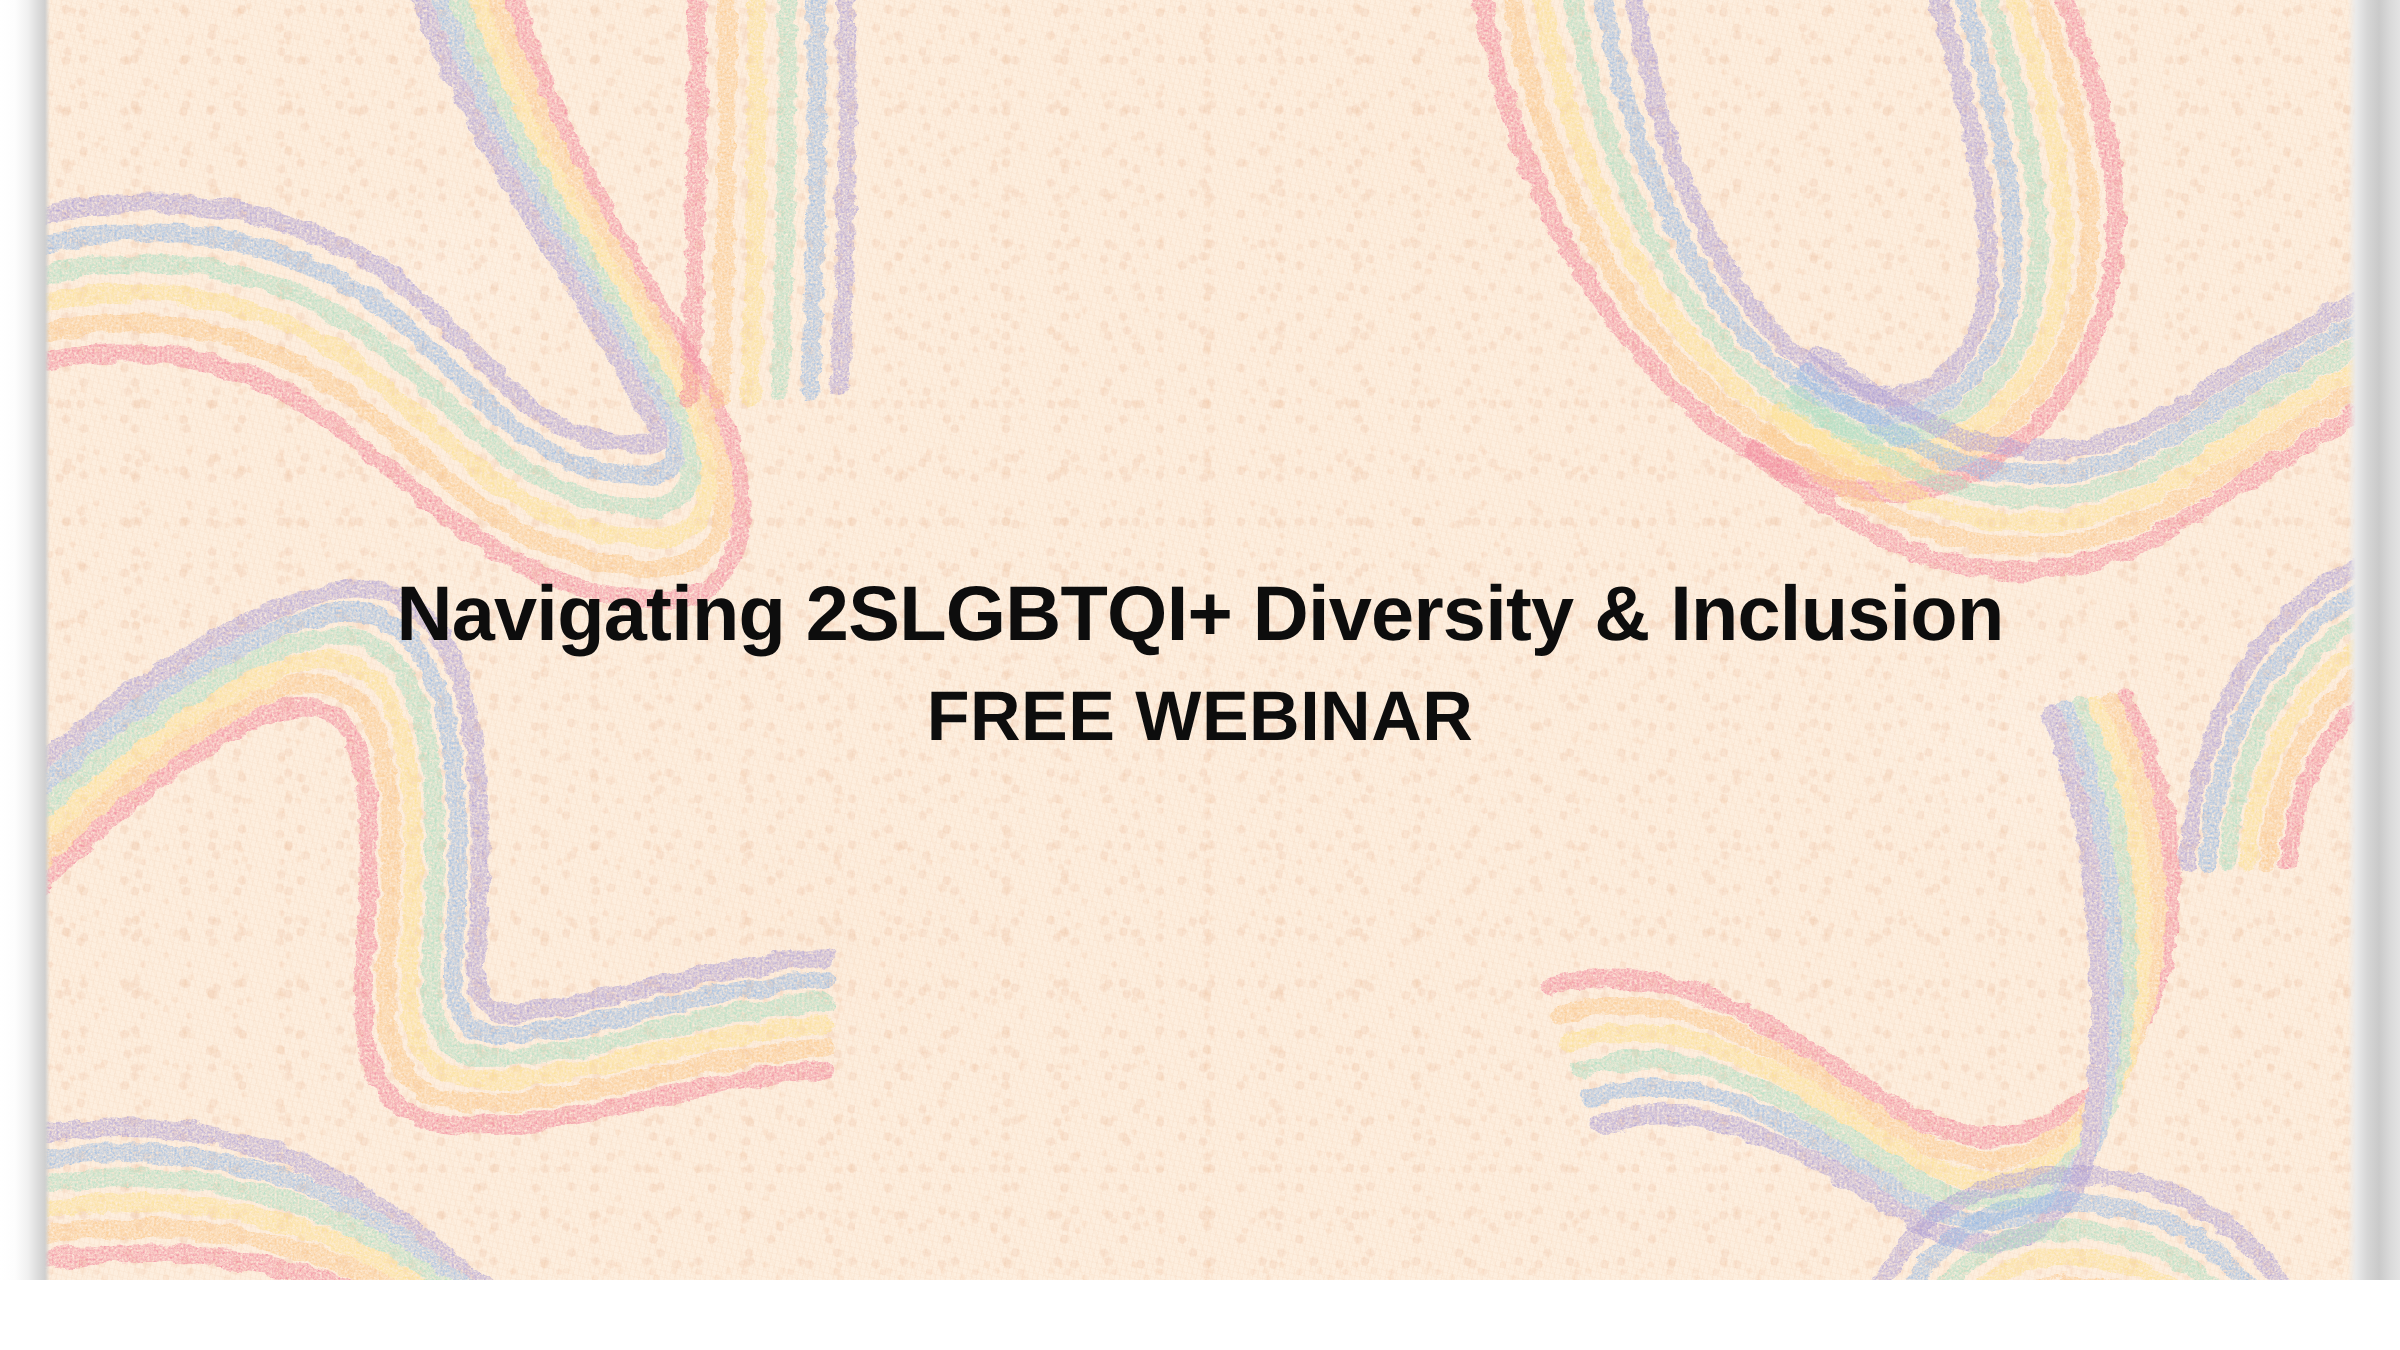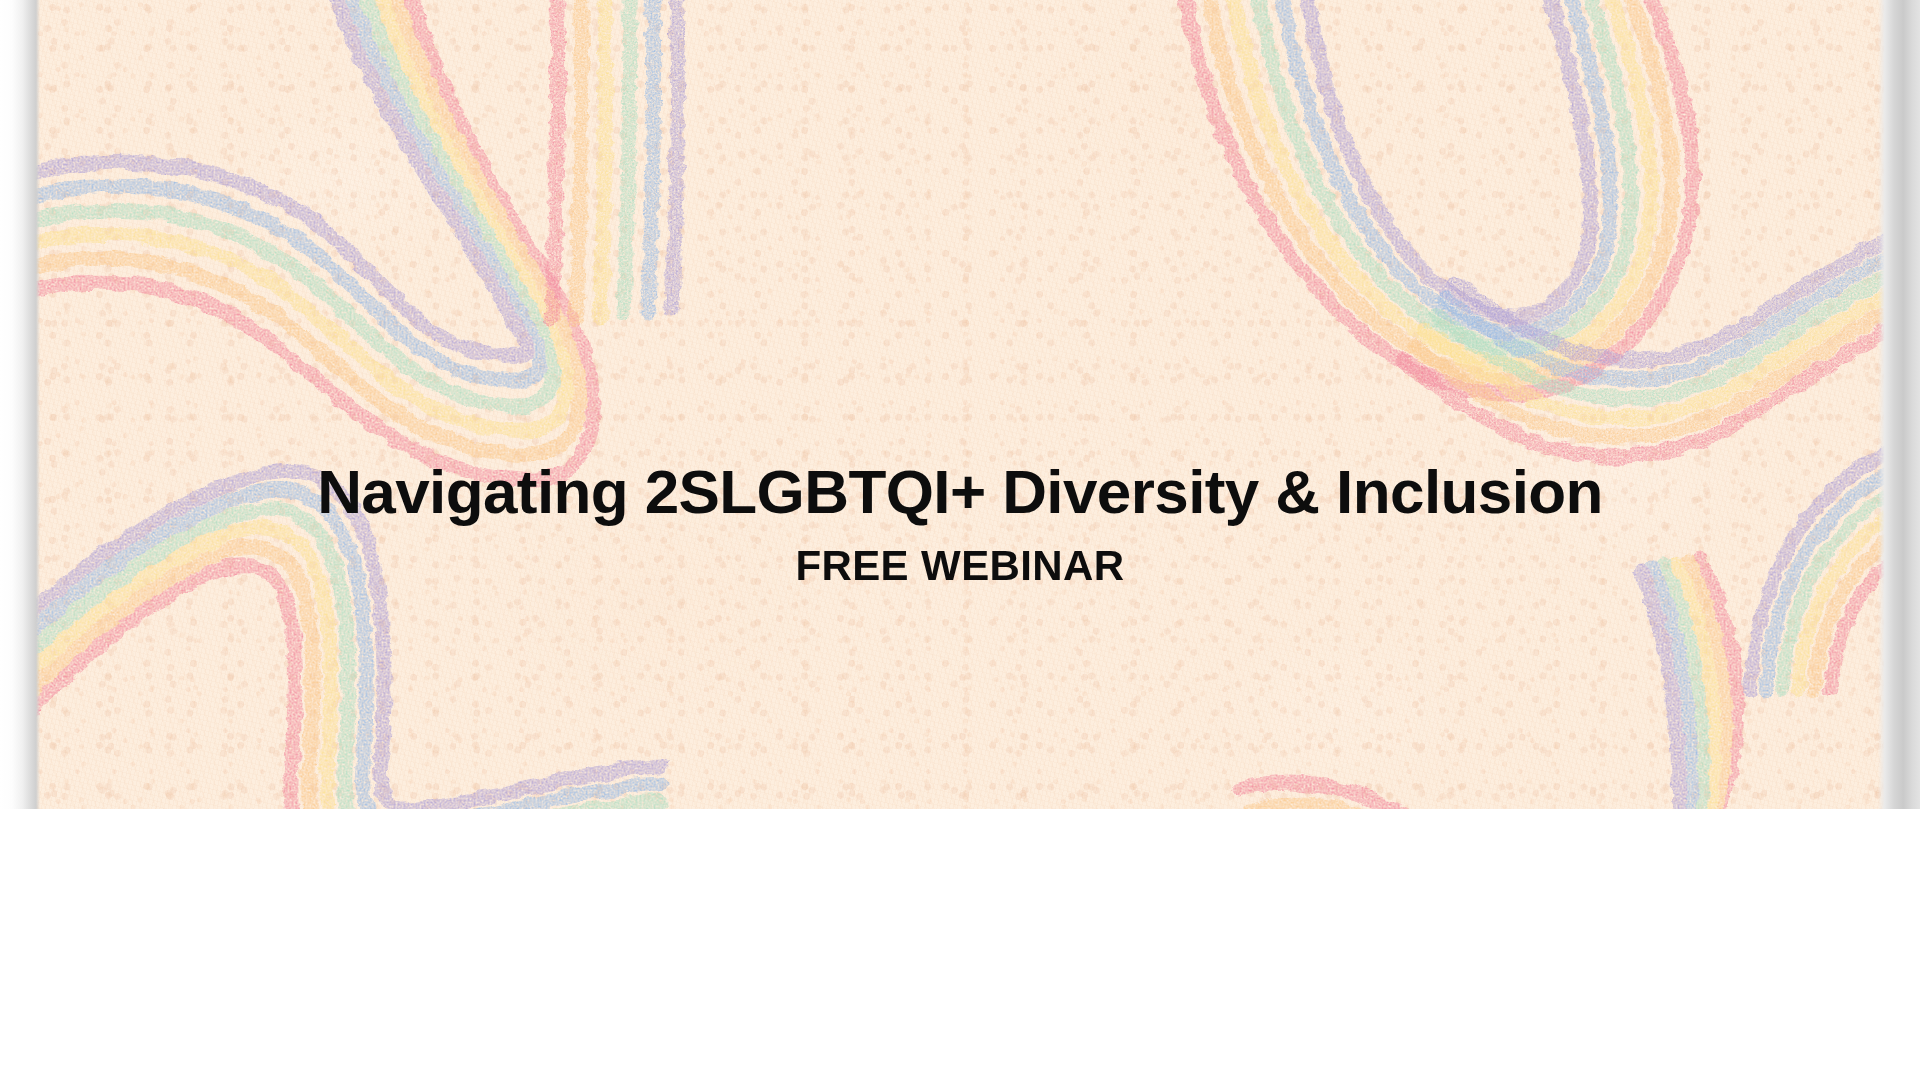--- a/index.html
+++ b/index.html
@@ -11,21 +11,21 @@
   body {
     width: 1920px;
     height: 1080px;
     overflow: hidden;
     font-family: "Liberation Sans", sans-serif;
   }
 
   #slide {
     position: relative;
     width: 1920px;
-    height: 809px;
+    height: 1024px;
     overflow: hidden;
     background: #3b82f6;
   }
 
   
   .paper-base {
     position: absolute;
     inset: 0;
     background-color: #fdeede;
   }
@@ -128,21 +128,21 @@
     font-size: 62px;
     line-height: 1.18;
     letter-spacing: -0.6px;
     color: #0d0d0d;
     white-space: nowrap;
   }
   .slide-subtitle {
     margin: 14px 0 0 0;
     font-family: "Liberation Sans", sans-serif;
     font-weight: 700;
-    font-size: 42px;
+    font-size: 56px;
     line-height: 1.12;
     letter-spacing: 0.4px;
     color: #0d0d0d;
     white-space: nowrap;
   }
 </style>
 </head>
 <body>
 
 <div id="slide">

